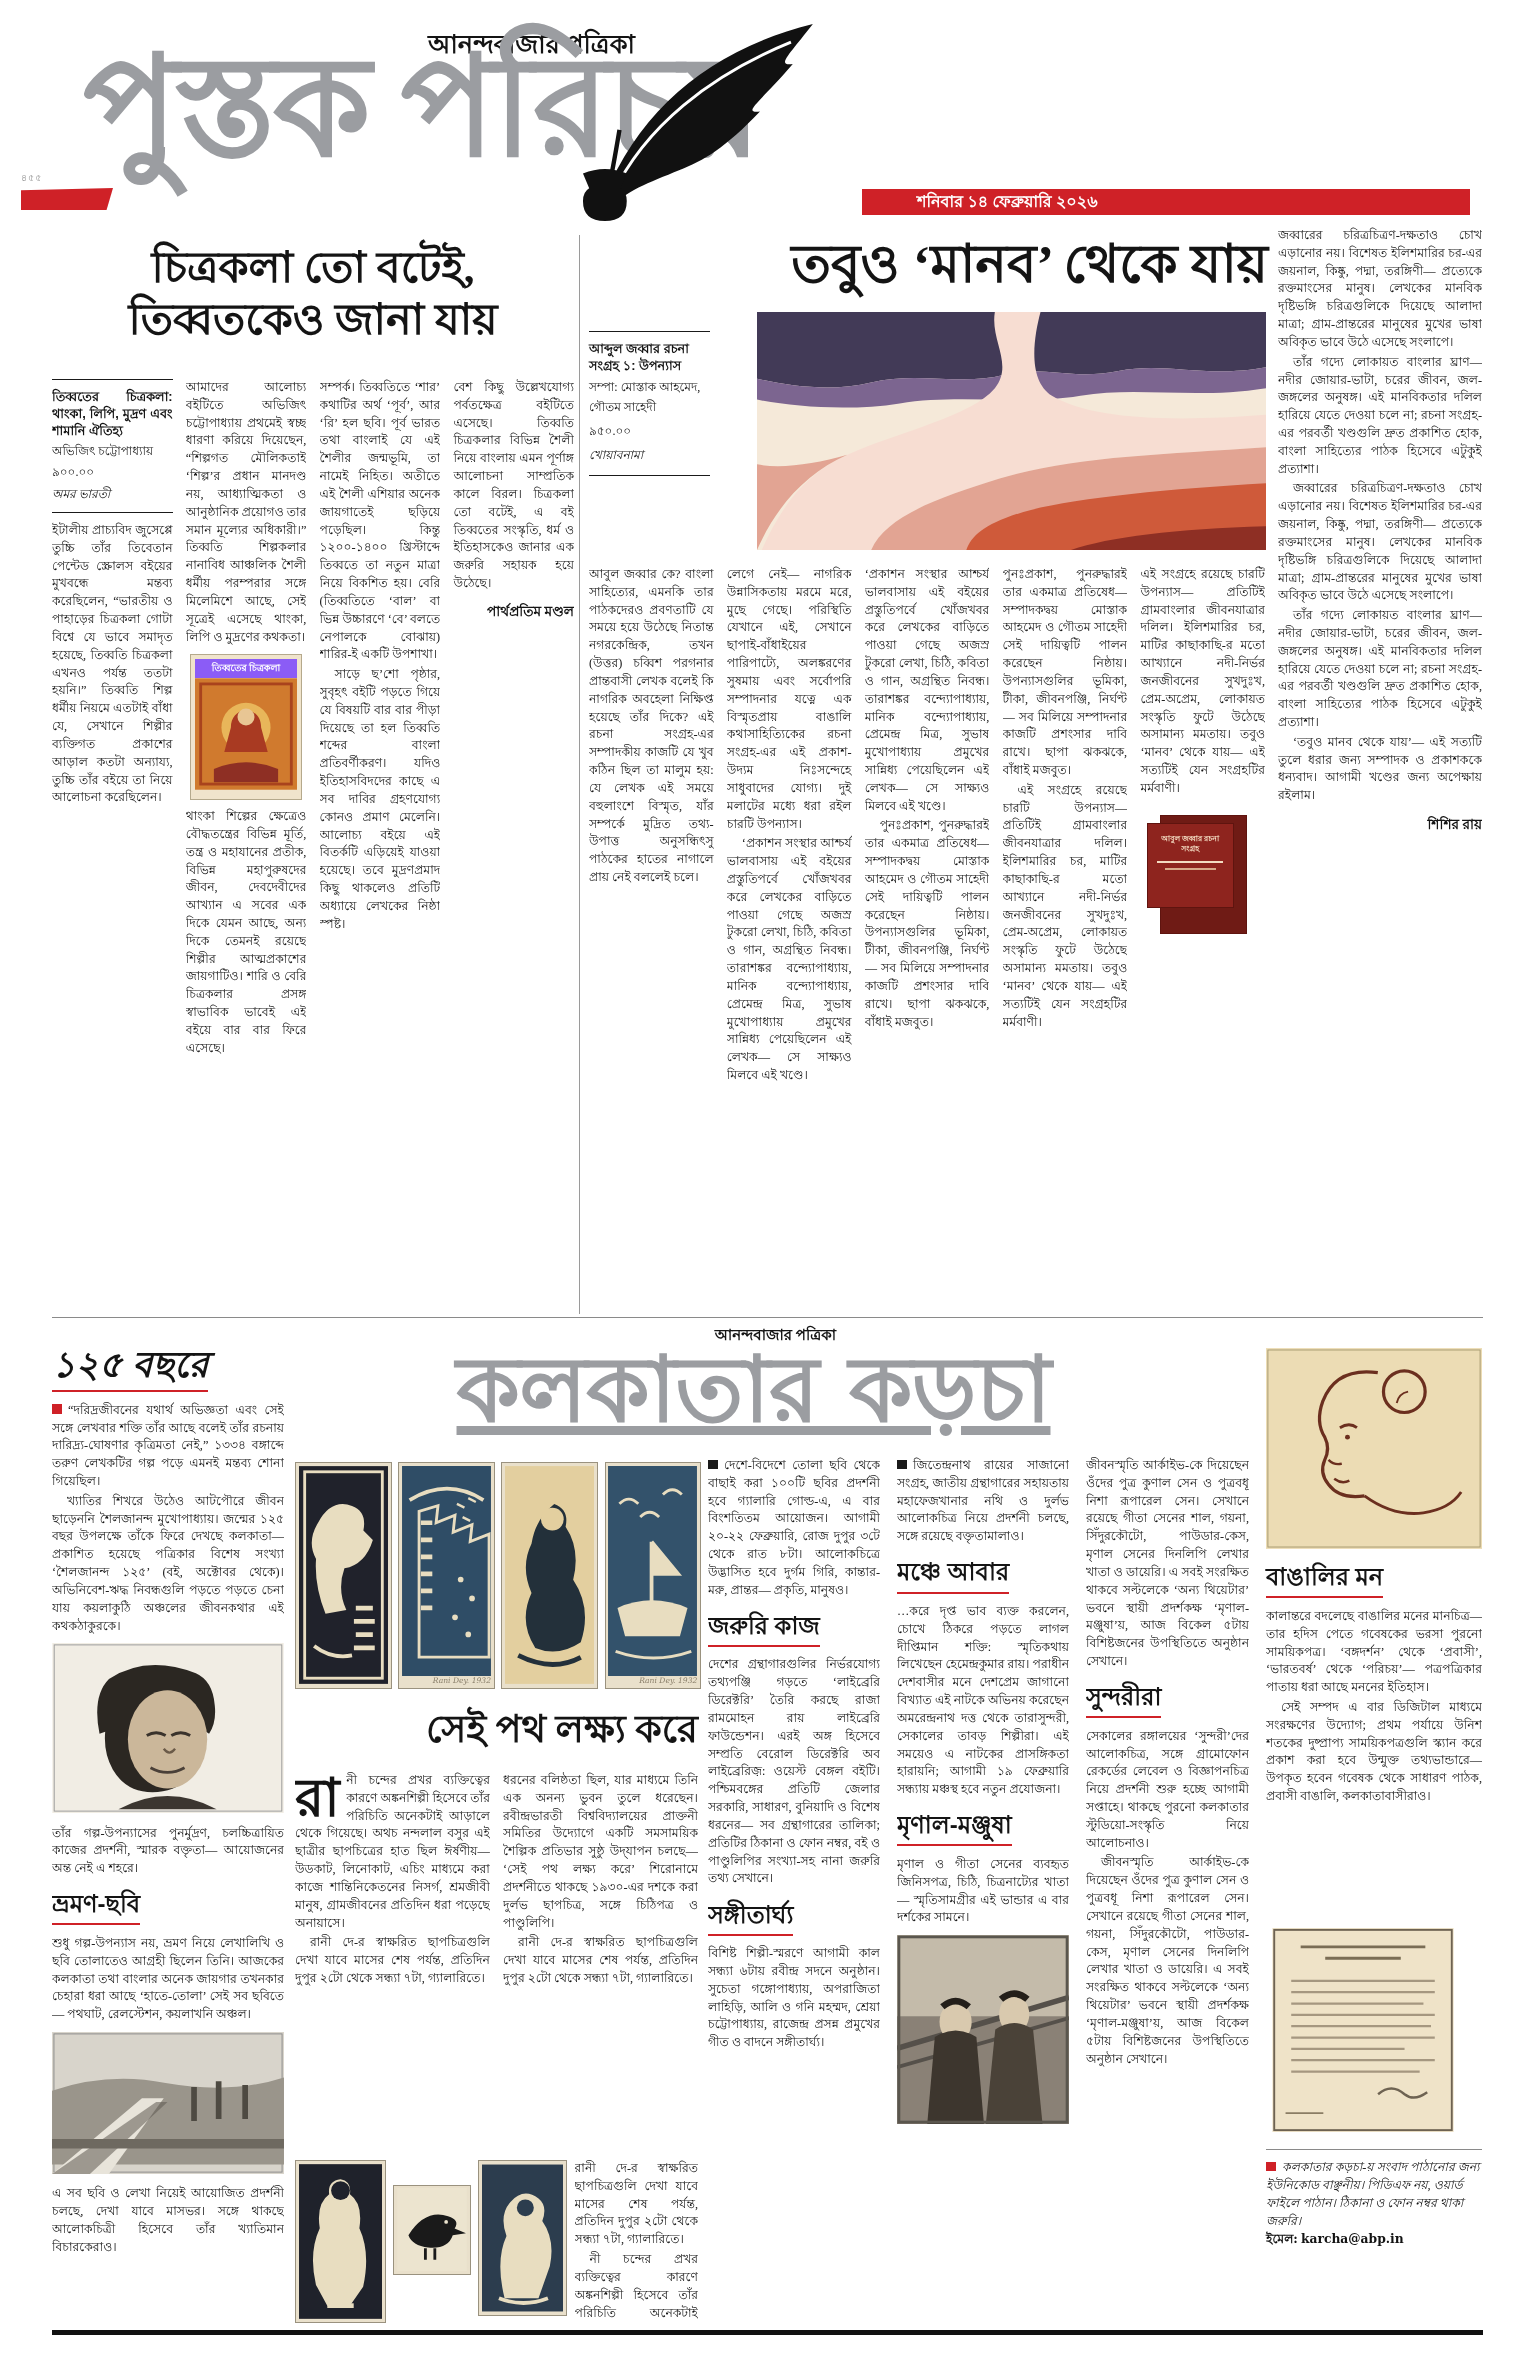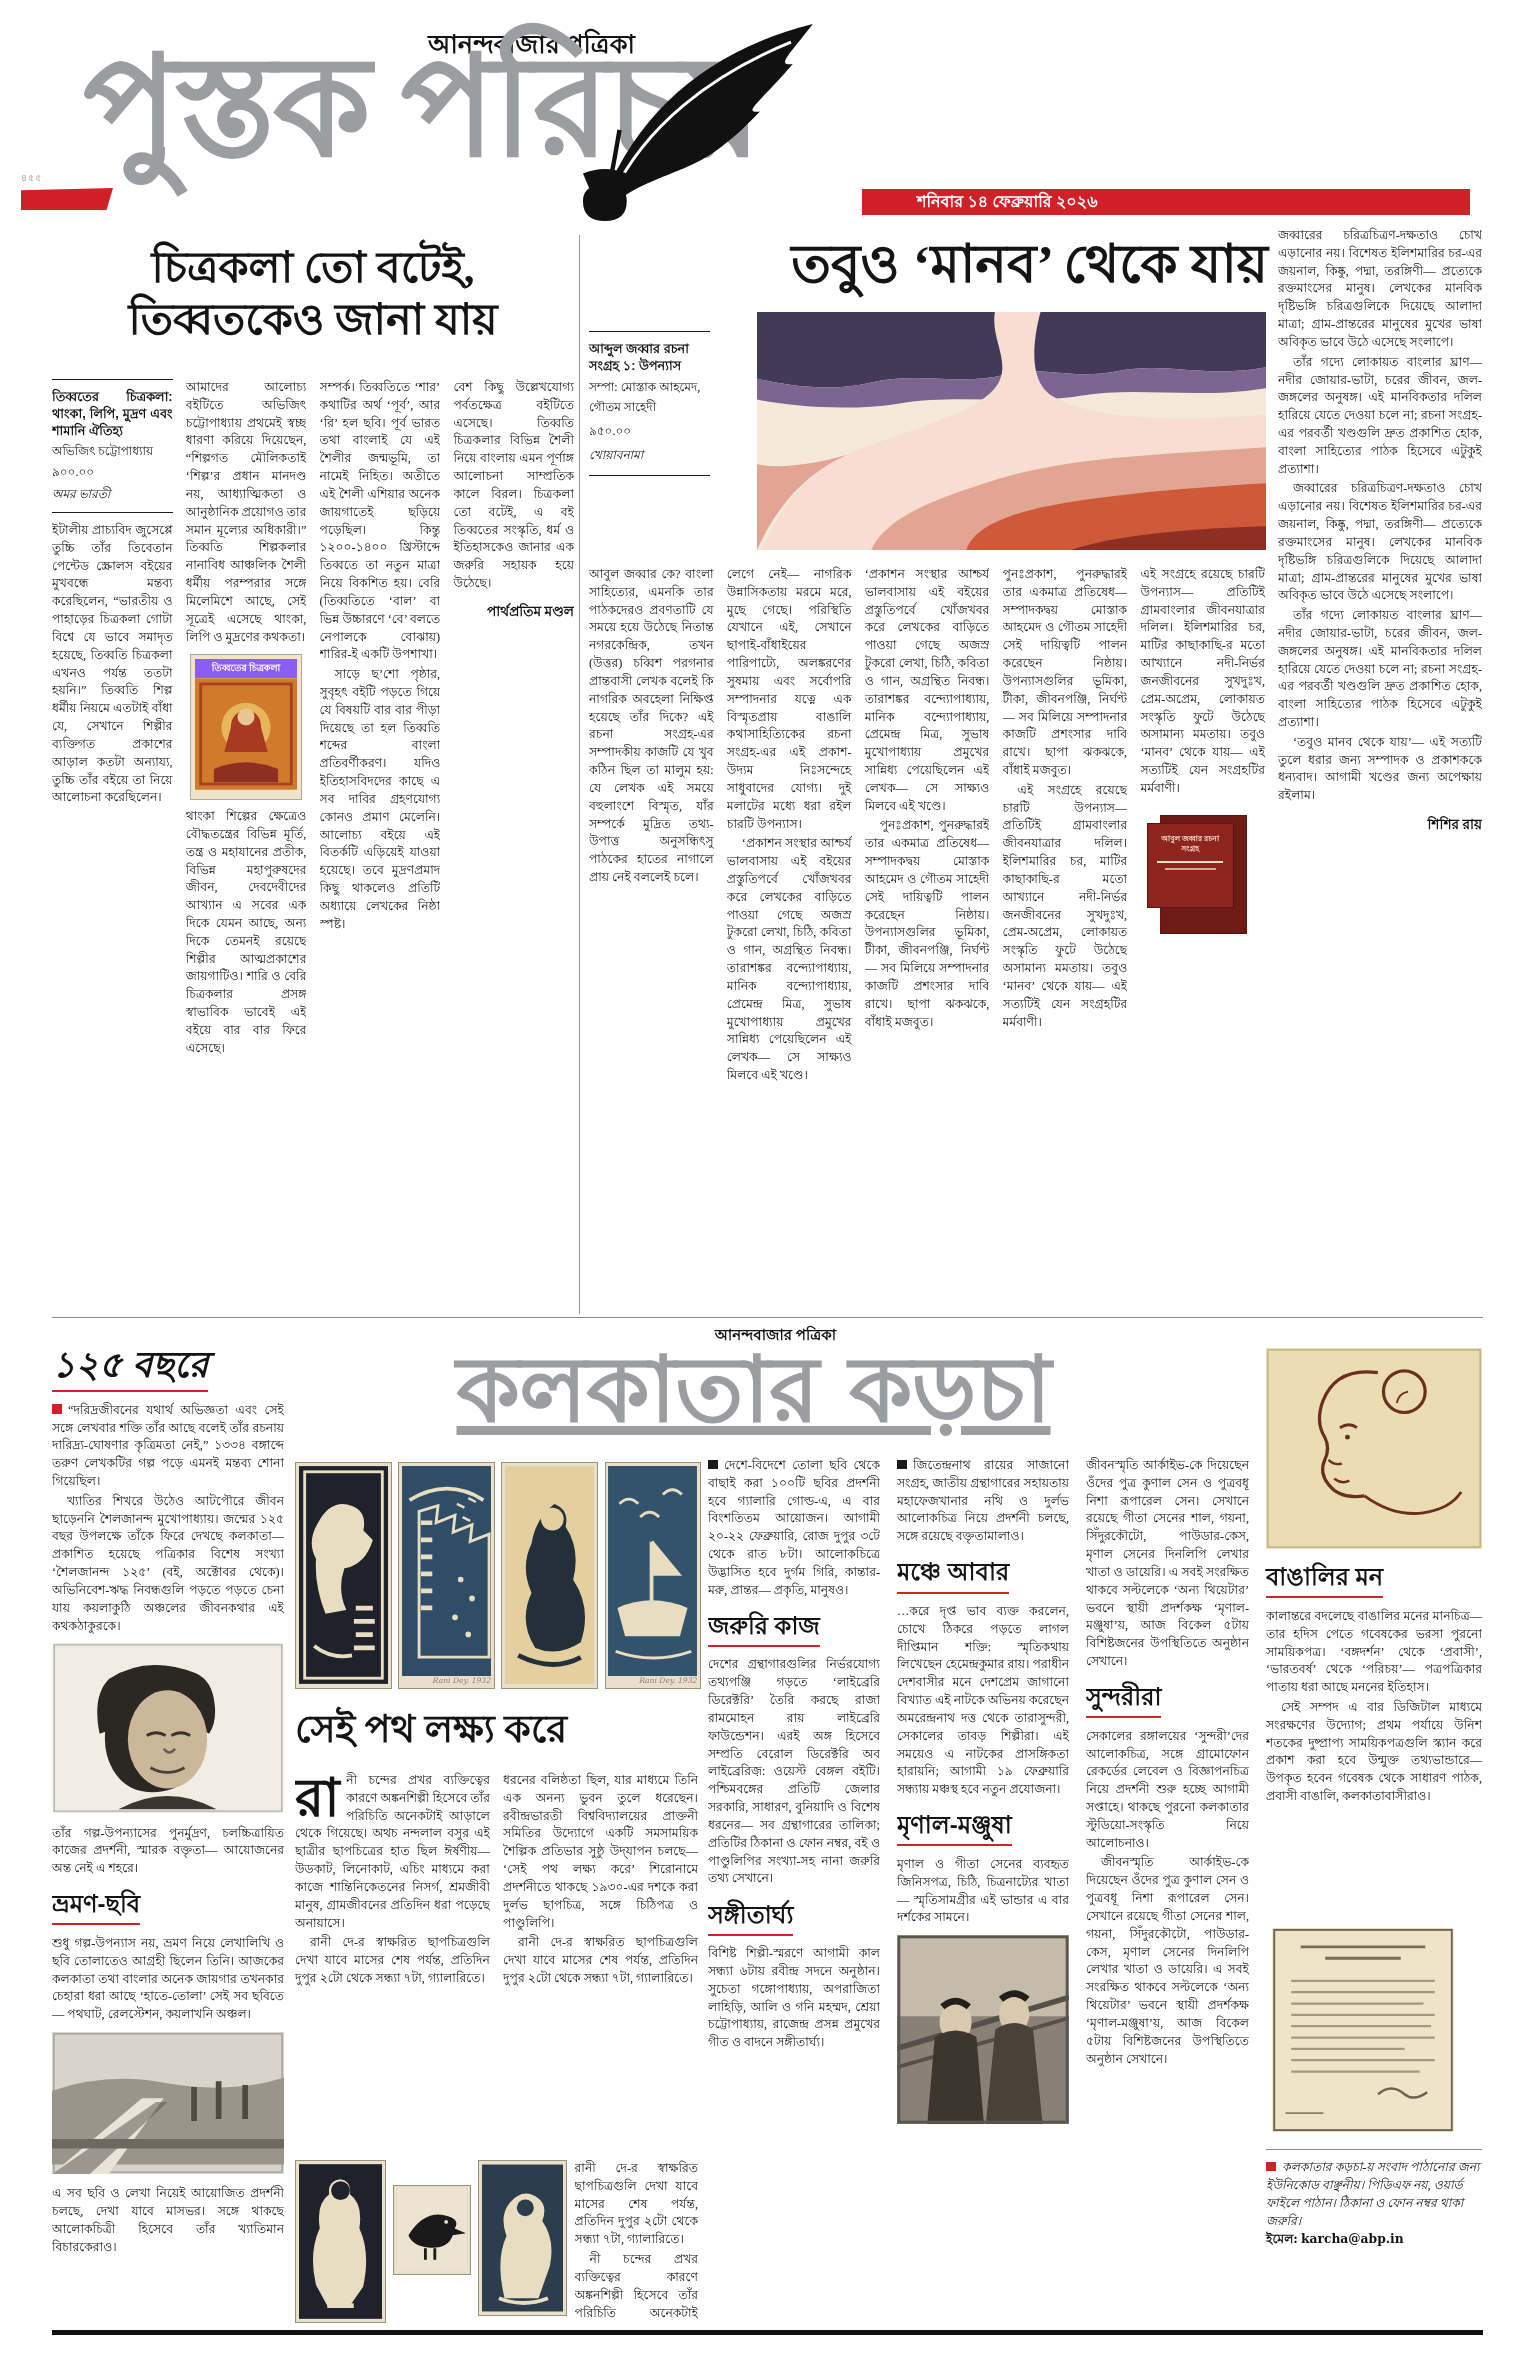--- a/index.html
+++ b/index.html
@@ -49,21 +49,21 @@
     font-size:91px;font-weight:700;color:var(--mast-gray);text-align:center;
     line-height:1;white-space:nowrap;letter-spacing:-0.9px;
     font-family:"DejaVu Sans","Liberation Sans",sans-serif;
   }
   .khdr{
     display:inline-block;font-weight:700;font-size:24px;line-height:1.1;
     border-bottom:2.8px solid var(--red);padding-bottom:5.7px;margin:11.4px 0 9.5px 0;
     font-family:"Liberation Sans","DejaVu Sans",sans-serif;
   }
   .khdr.big{font-size:36px;margin-top:9px;font-style:italic;}
-  .feat-h{font-size:38px;font-weight:700;text-align:left;line-height:1.1;}
+  .feat-h{font-size:38px;font-weight:700;text-align:right;line-height:1.1;}
   .dropcap{float:left;font-size:53px;line-height:.82;font-weight:700;margin:4.7px 6.6px 0 0;}
   .sq{display:inline-block;width:9.5px;height:9.5px;background:var(--red);margin-right:6.6px;}
   .sq.dark{background:#1a1a1a;}
   .tile{background:#e9e0cb;border:0.9px solid #9a927f;padding:2.8px;box-sizing:border-box;}
   .tile svg{display:block;}
   .print-sig{font-size:7.6px;font-style:italic;color:#8a7f6a;text-align:right;font-family:"DejaVu Serif",serif;}
   .cover-left{background:#f0e4cc;border:0.9px solid #b5a98c;box-sizing:border-box;padding:3.8px;}
   .cover-left .cl-band{background:#8b5cf6;color:#fff;font-size:9.5px;font-weight:700;text-align:center;padding:3.8px 1.9px;line-height:1.2;}
   .cover-right{position:relative;}
   .cover-right .bk{position:absolute;background:#8e241e;border:0.9px solid #5f140f;box-sizing:border-box;}

